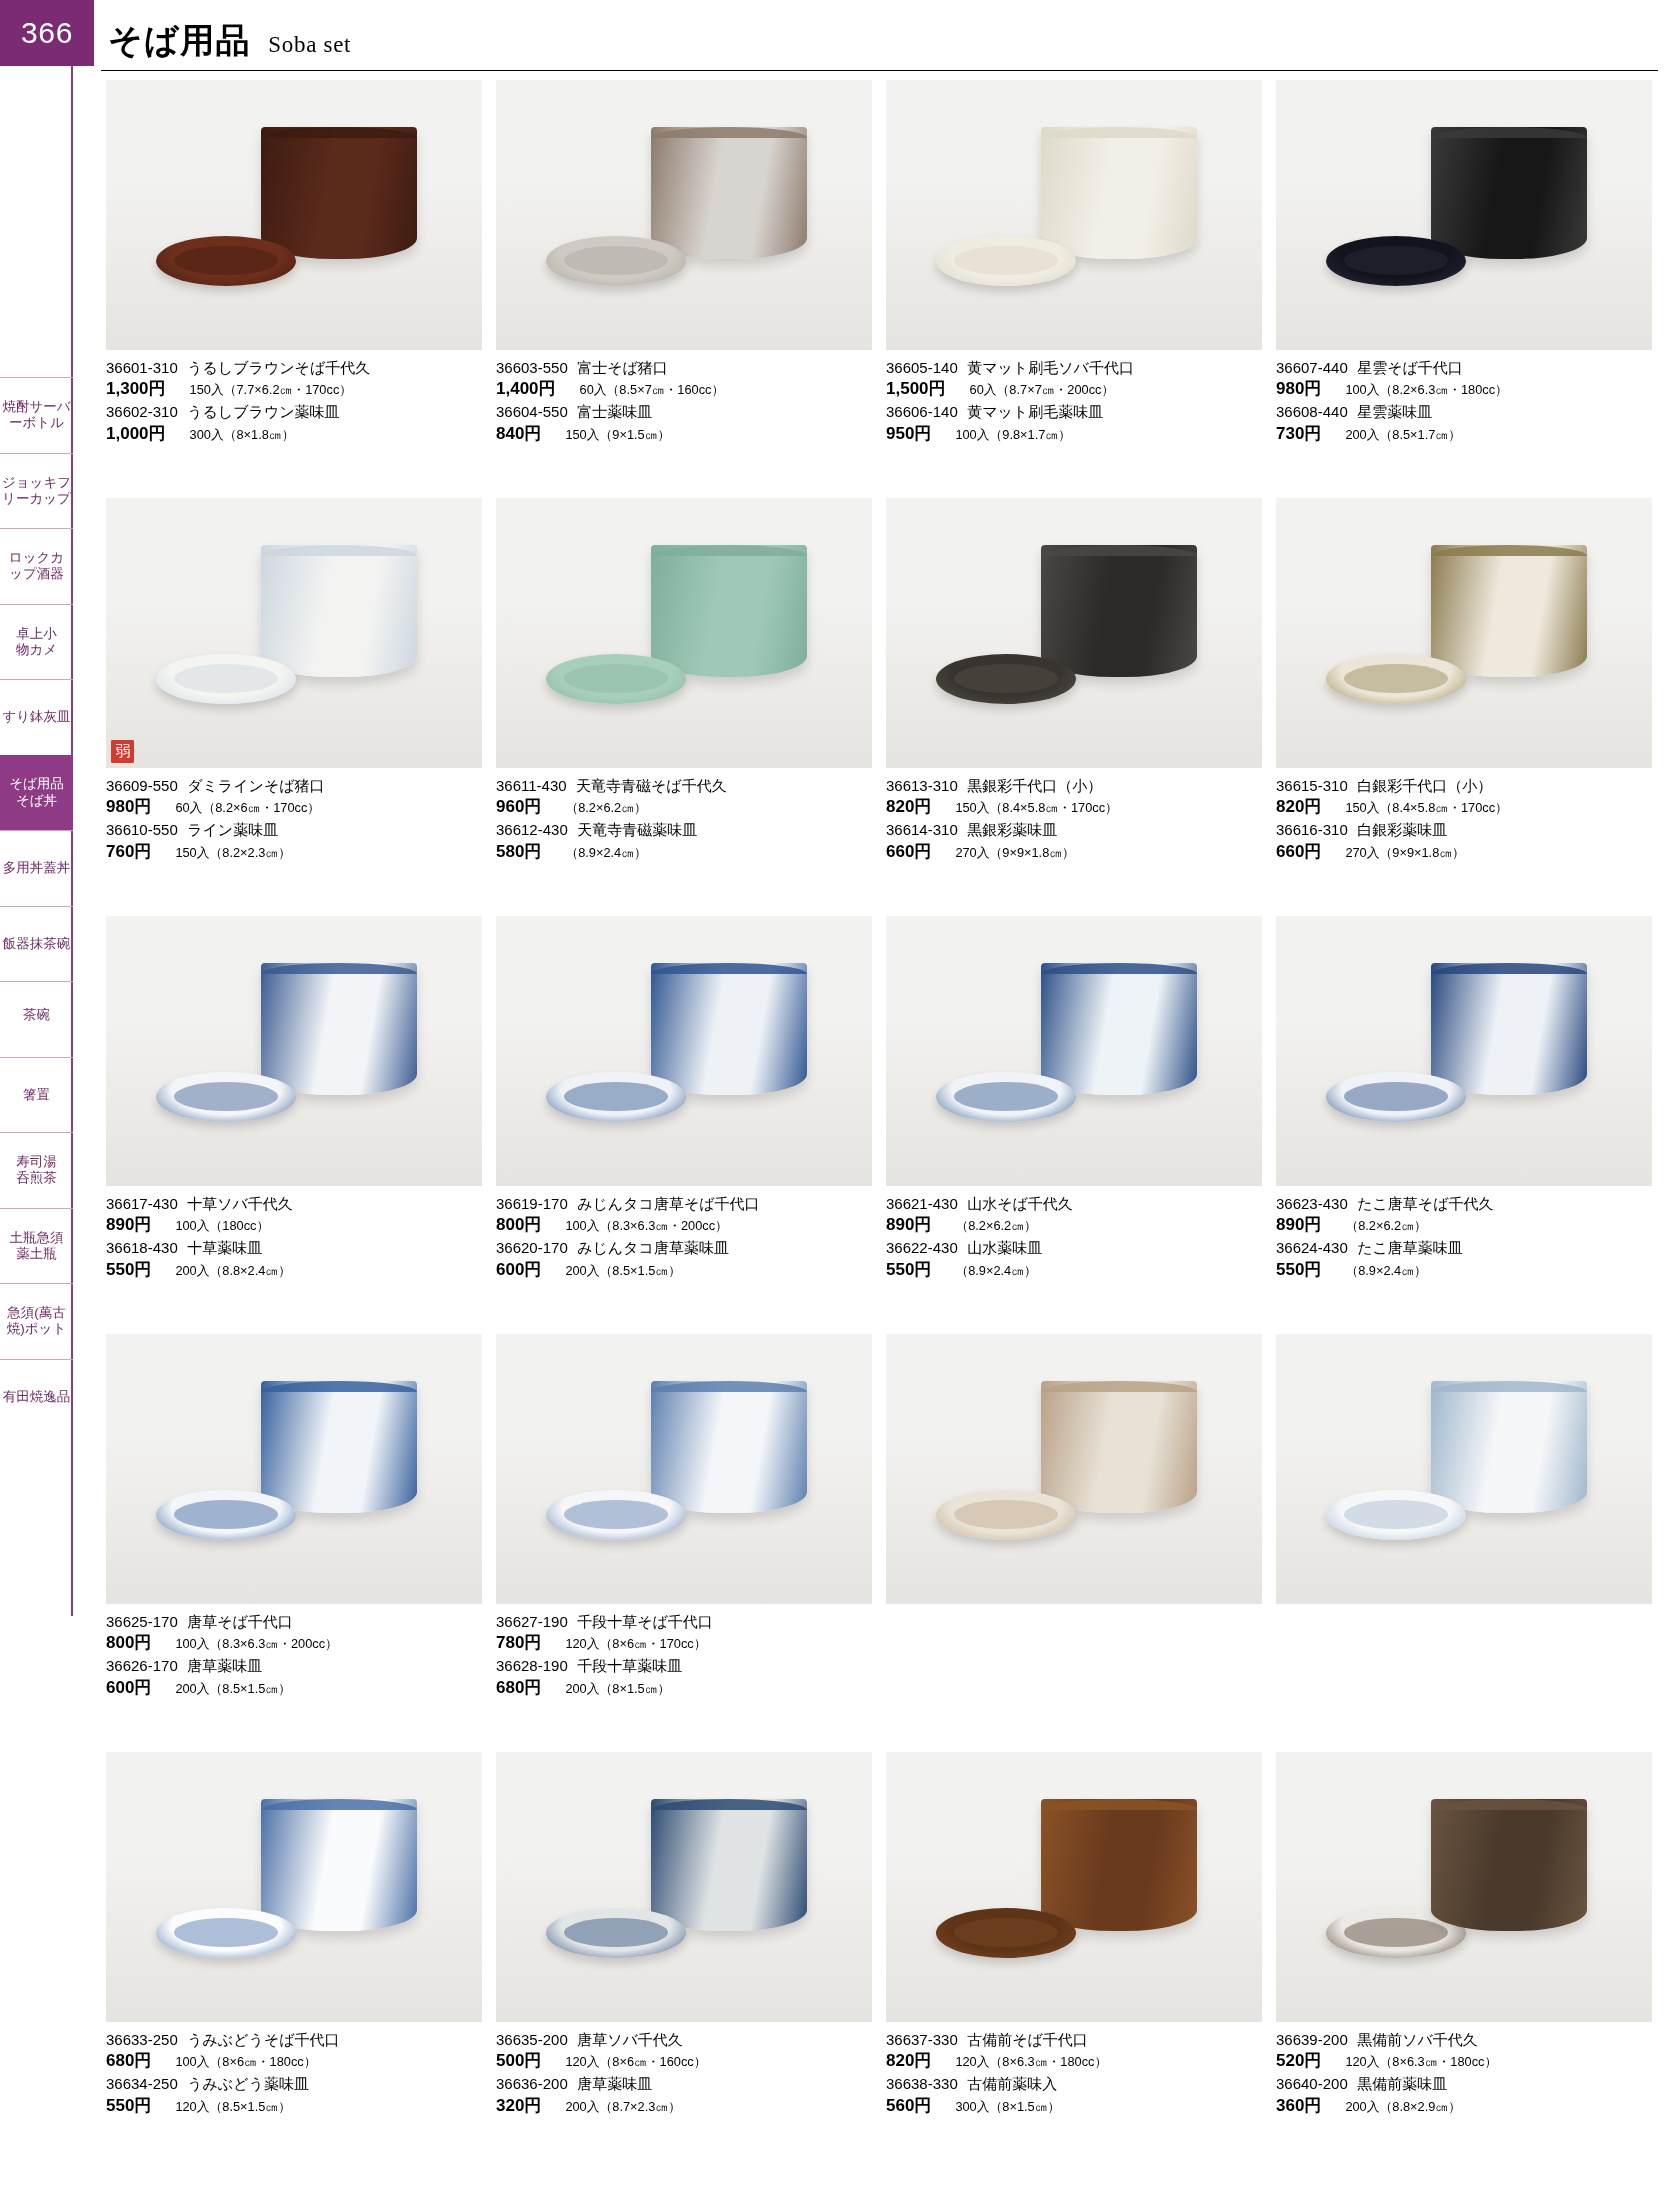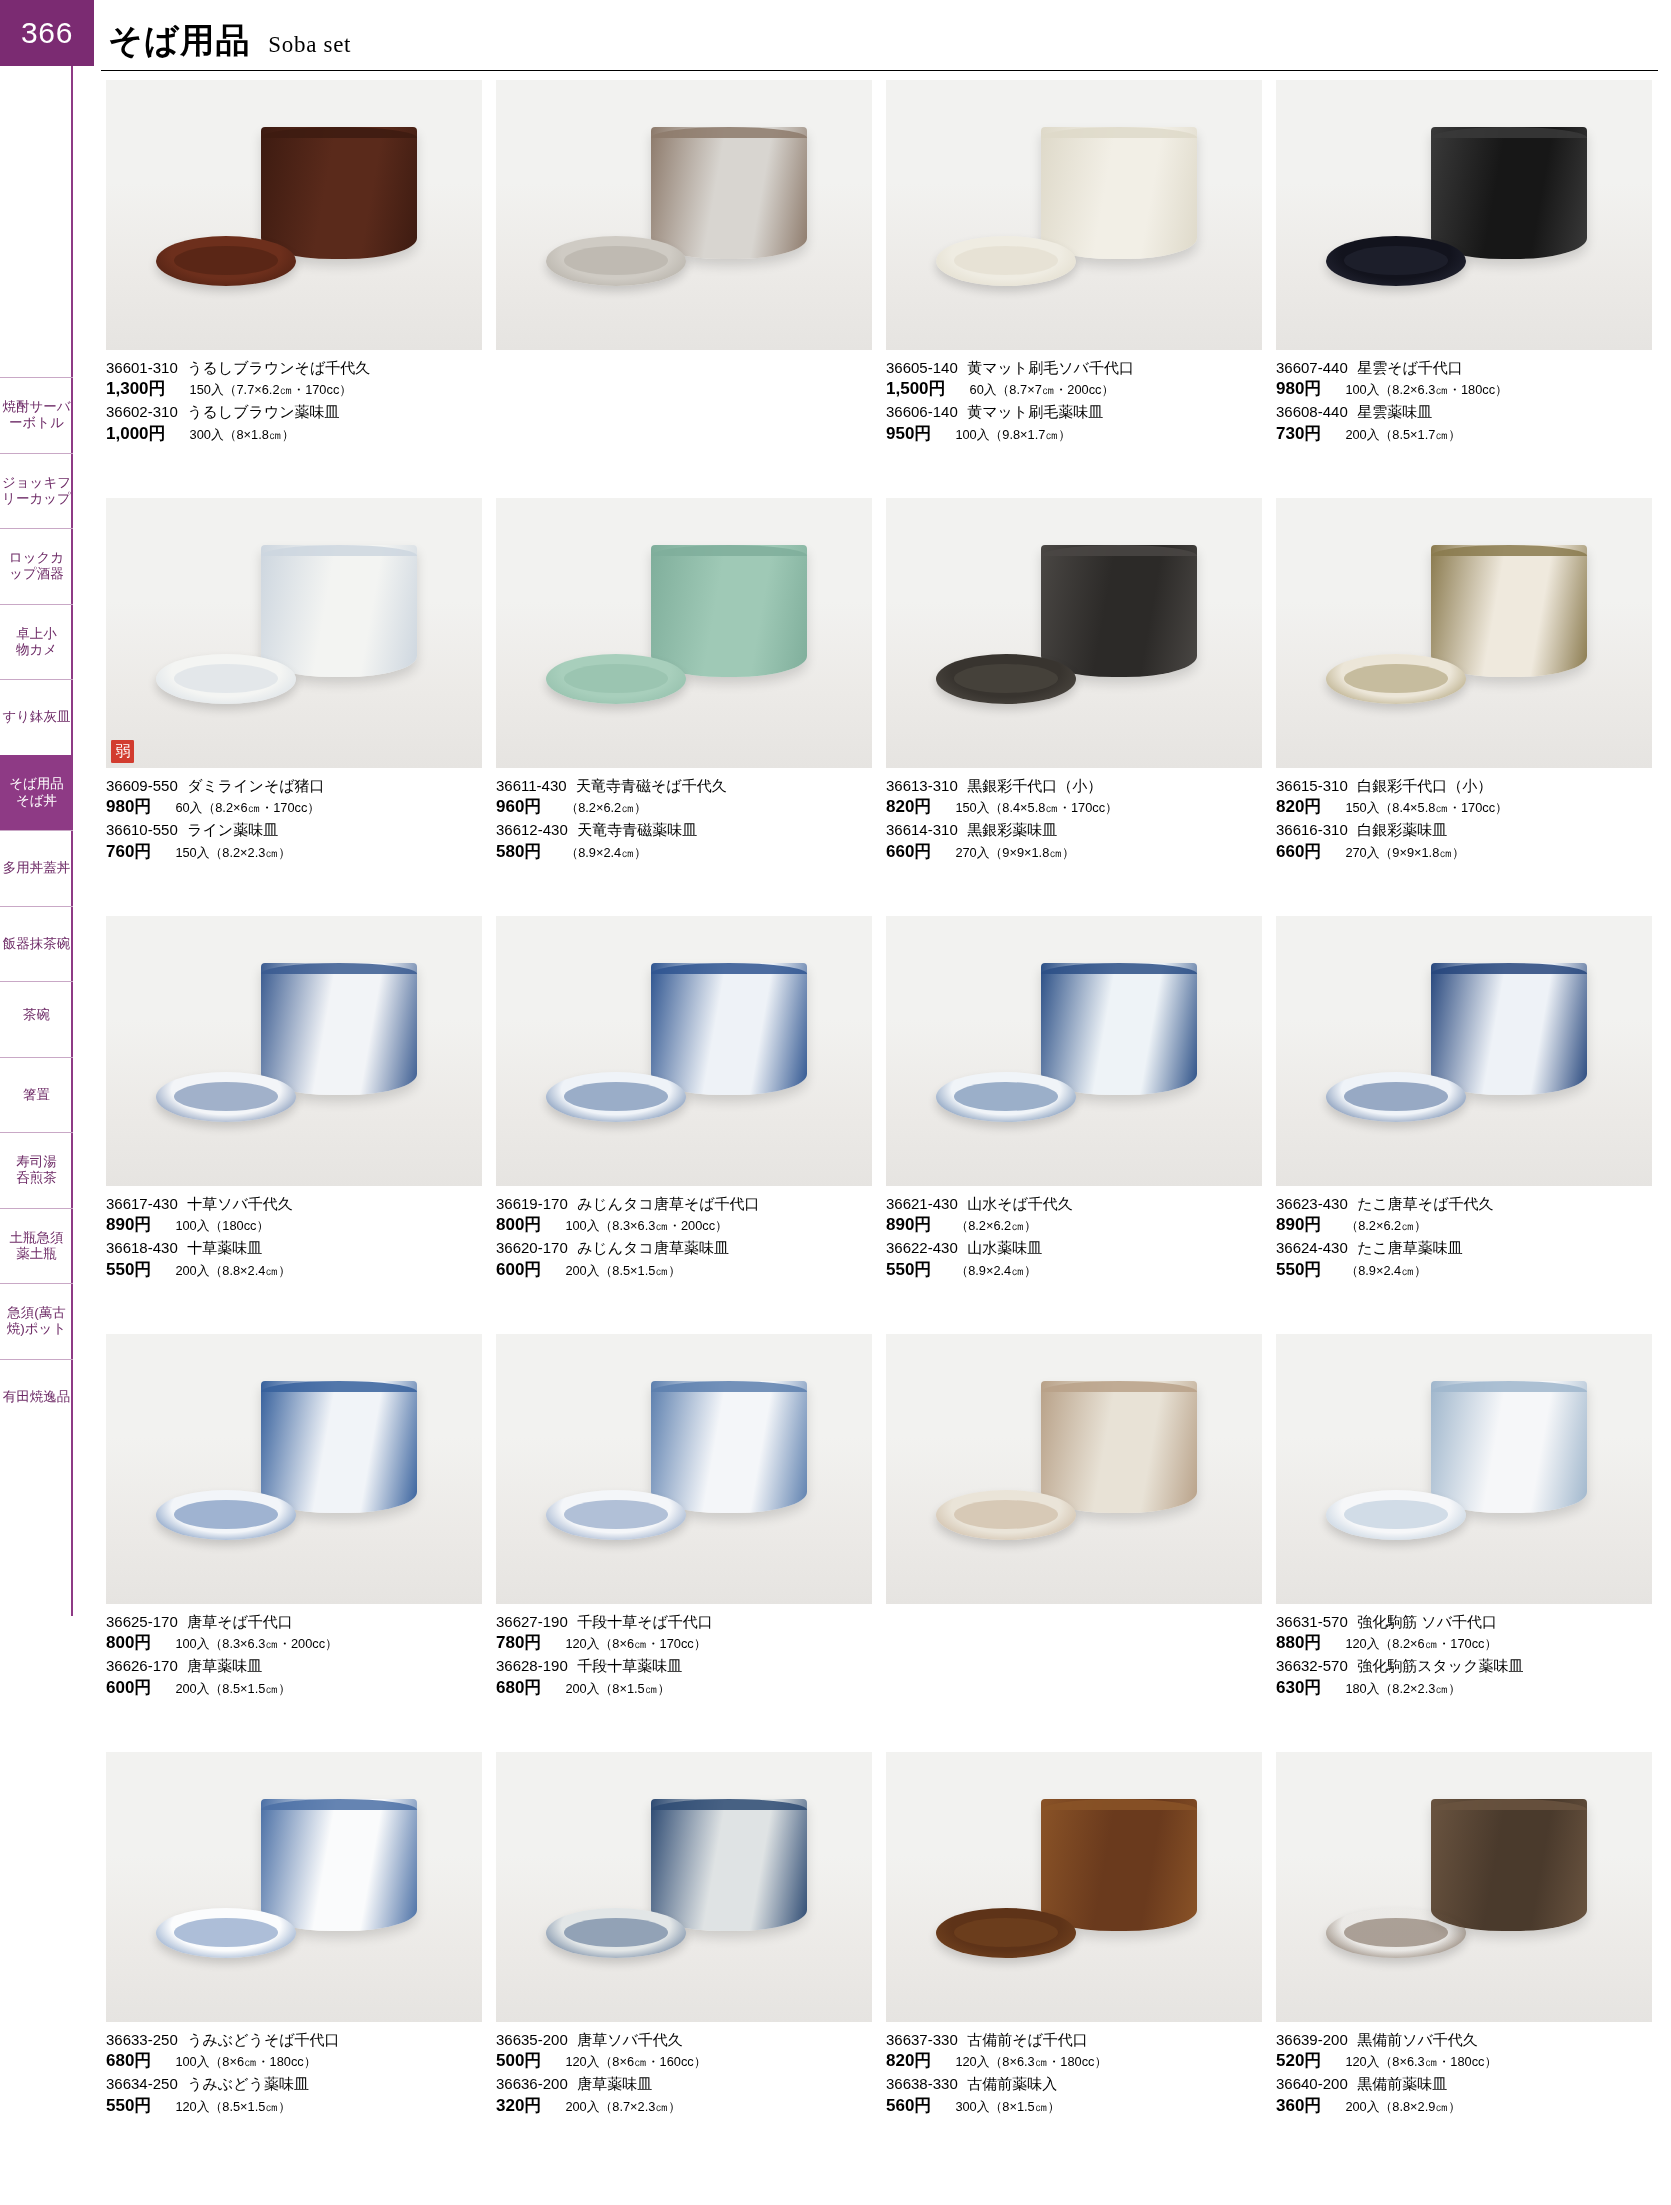--- a/index.html
+++ b/index.html
@@ -278,20 +278,38 @@
     <div class="cell">
       <div class="photo">
         <div class="shadow-floor"></div>
         <div class="cup" style="width: 156px; height: 132px; right: 65px; top: 47px; background: linear-gradient(100deg, rgb(141, 122, 107) 0%, rgb(216, 213, 208) 42%, rgb(216, 213, 208) 68%, rgb(141, 122, 107) 100%);">
           <div class="rim" style="background: rgb(141, 122, 107); opacity: 0.85;"></div>
         </div>
         <div class="plate" style="width: 140px; height: 50px; left: 50px; top: 156px; background: radial-gradient(at 50% 35%, rgb(207, 203, 196) 0%, rgb(207, 203, 196) 55%, rgb(171, 166, 157) 100%);">
           <div class="inner" style="background: rgb(171, 166, 157); opacity: 0.45;"></div>
         </div>
       </div>
+      <div class="info">
+        <div class="line-main">
+          <span class="code">36603-550</span>
+          <span class="name">富士そば猪口</span>
+        </div>
+        <div class="line-price">
+          <span class="price">1,400円</span>
+          <span class="spec">60入（8.5×7㎝・160cc）</span>
+        </div>
+        <div class="line-main sub">
+          <span class="code">36604-550</span>
+          <span class="name">富士薬味皿</span>
+        </div>
+        <div class="line-price">
+          <span class="price">840円</span>
+          <span class="spec">150入（9×1.5㎝）</span>
+        </div>
+      </div>
     </div>
     <div class="cell">
       <div class="photo">
         <div class="shadow-floor"></div>
         <div class="cup" style="width: 156px; height: 132px; right: 65px; top: 47px; background: linear-gradient(100deg, rgb(222, 217, 201) 0%, rgb(242, 239, 230) 42%, rgb(242, 239, 230) 68%, rgb(222, 217, 201) 100%);">
           <div class="rim" style="background: rgb(222, 217, 201); opacity: 0.85;"></div>
         </div>
         <div class="plate" style="width: 140px; height: 50px; left: 50px; top: 156px; background: radial-gradient(at 50% 35%, rgb(239, 236, 226) 0%, rgb(239, 236, 226) 55%, rgb(221, 215, 197) 100%);">
           <div class="inner" style="background: rgb(221, 215, 197); opacity: 0.45;"></div>
         </div>
@@ -649,38 +667,20 @@
     <div class="cell">
       <div class="photo">
         <div class="shadow-floor"></div>
         <div class="cup" style="width: 156px; height: 132px; right: 65px; top: 47px; background: linear-gradient(100deg, rgb(159, 182, 204) 0%, rgb(246, 247, 249) 42%, rgb(246, 247, 249) 68%, rgb(159, 182, 204) 100%);">
           <div class="rim" style="background: rgb(159, 182, 204); opacity: 0.85;"></div>
         </div>
         <div class="plate" style="width: 140px; height: 50px; left: 50px; top: 156px; background: radial-gradient(at 50% 35%, rgb(246, 247, 249) 0%, rgb(246, 247, 249) 55%, rgb(165, 187, 208) 100%);">
           <div class="inner" style="background: rgb(165, 187, 208); opacity: 0.45;"></div>
         </div>
       </div>
-      <div class="info">
-        <div class="line-main">
-          <span class="code">36631-570</span>
-          <span class="name">強化駒筋 ソバ千代口</span>
-        </div>
-        <div class="line-price">
-          <span class="price">880円</span>
-          <span class="spec">120入（8.2×6㎝・170cc）</span>
-        </div>
-        <div class="line-main sub">
-          <span class="code">36632-570</span>
-          <span class="name">強化駒筋スタック薬味皿</span>
-        </div>
-        <div class="line-price">
-          <span class="price">630円</span>
-          <span class="spec">180入（8.2×2.3㎝）</span>
-        </div>
-      </div>
     </div>
     <div class="cell">
       <div class="photo">
         <div class="shadow-floor"></div>
         <div class="cup" style="width: 156px; height: 132px; right: 65px; top: 47px; background: linear-gradient(100deg, rgb(74, 111, 165) 0%, rgb(250, 251, 252) 42%, rgb(250, 251, 252) 68%, rgb(74, 111, 165) 100%);">
           <div class="rim" style="background: rgb(74, 111, 165); opacity: 0.85;"></div>
         </div>
         <div class="plate" style="width: 140px; height: 50px; left: 50px; top: 156px; background: radial-gradient(at 50% 35%, rgb(251, 252, 253) 0%, rgb(251, 252, 253) 55%, rgb(78, 116, 170) 100%);">
           <div class="inner" style="background: rgb(78, 116, 170); opacity: 0.45;"></div>
         </div>

